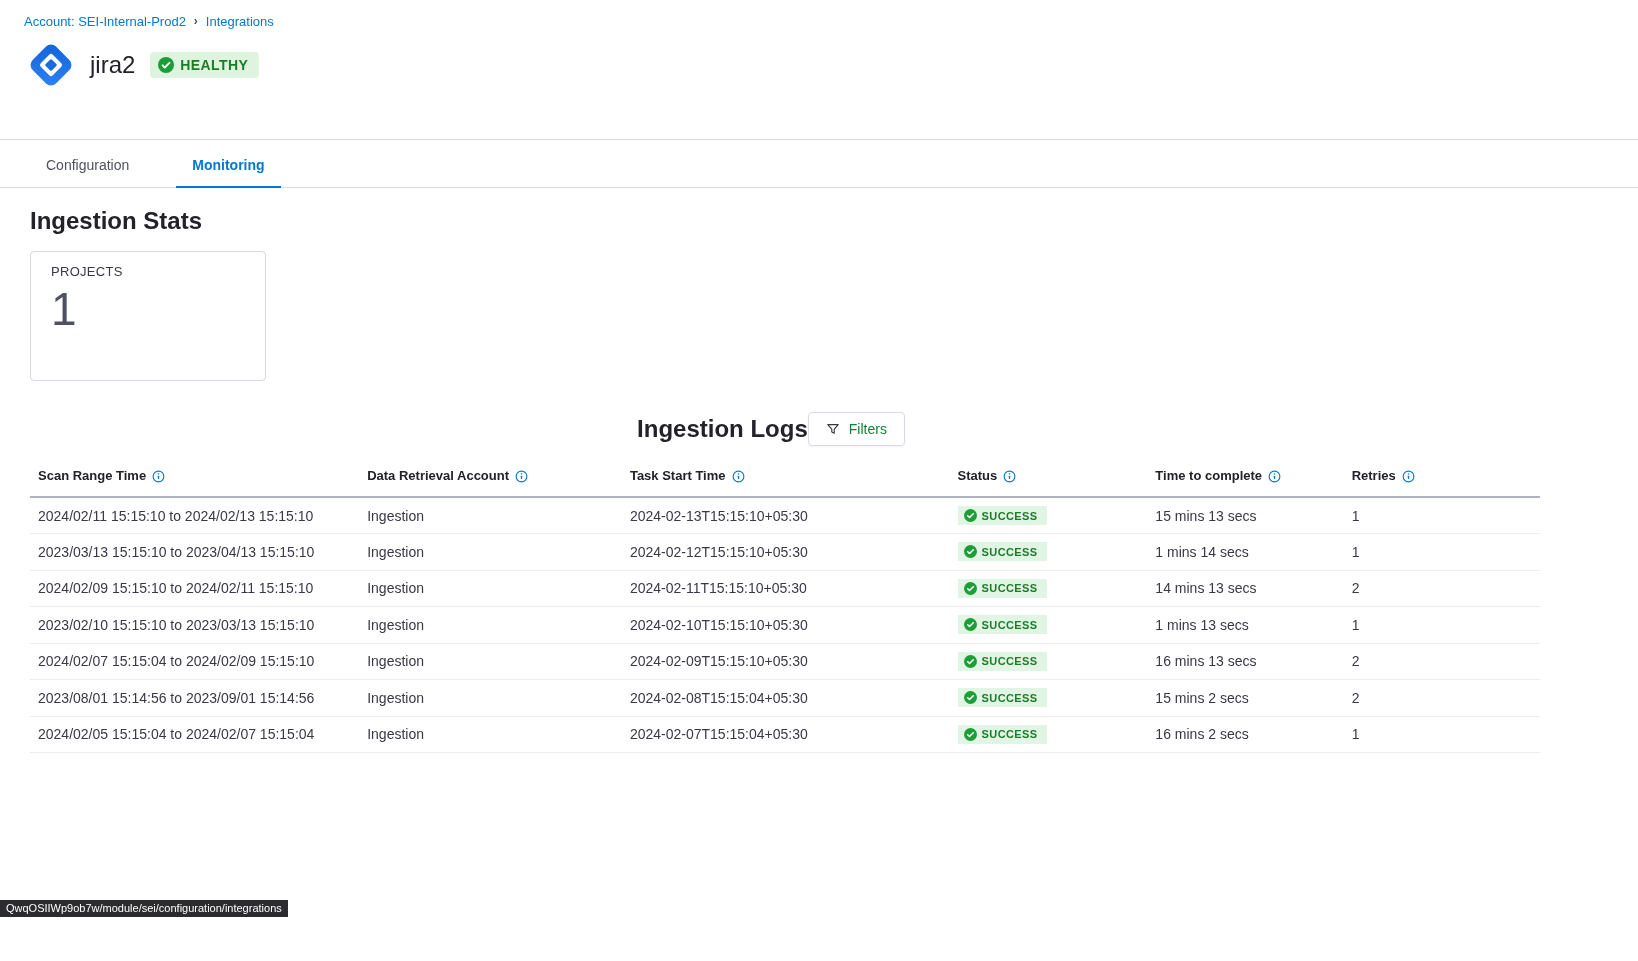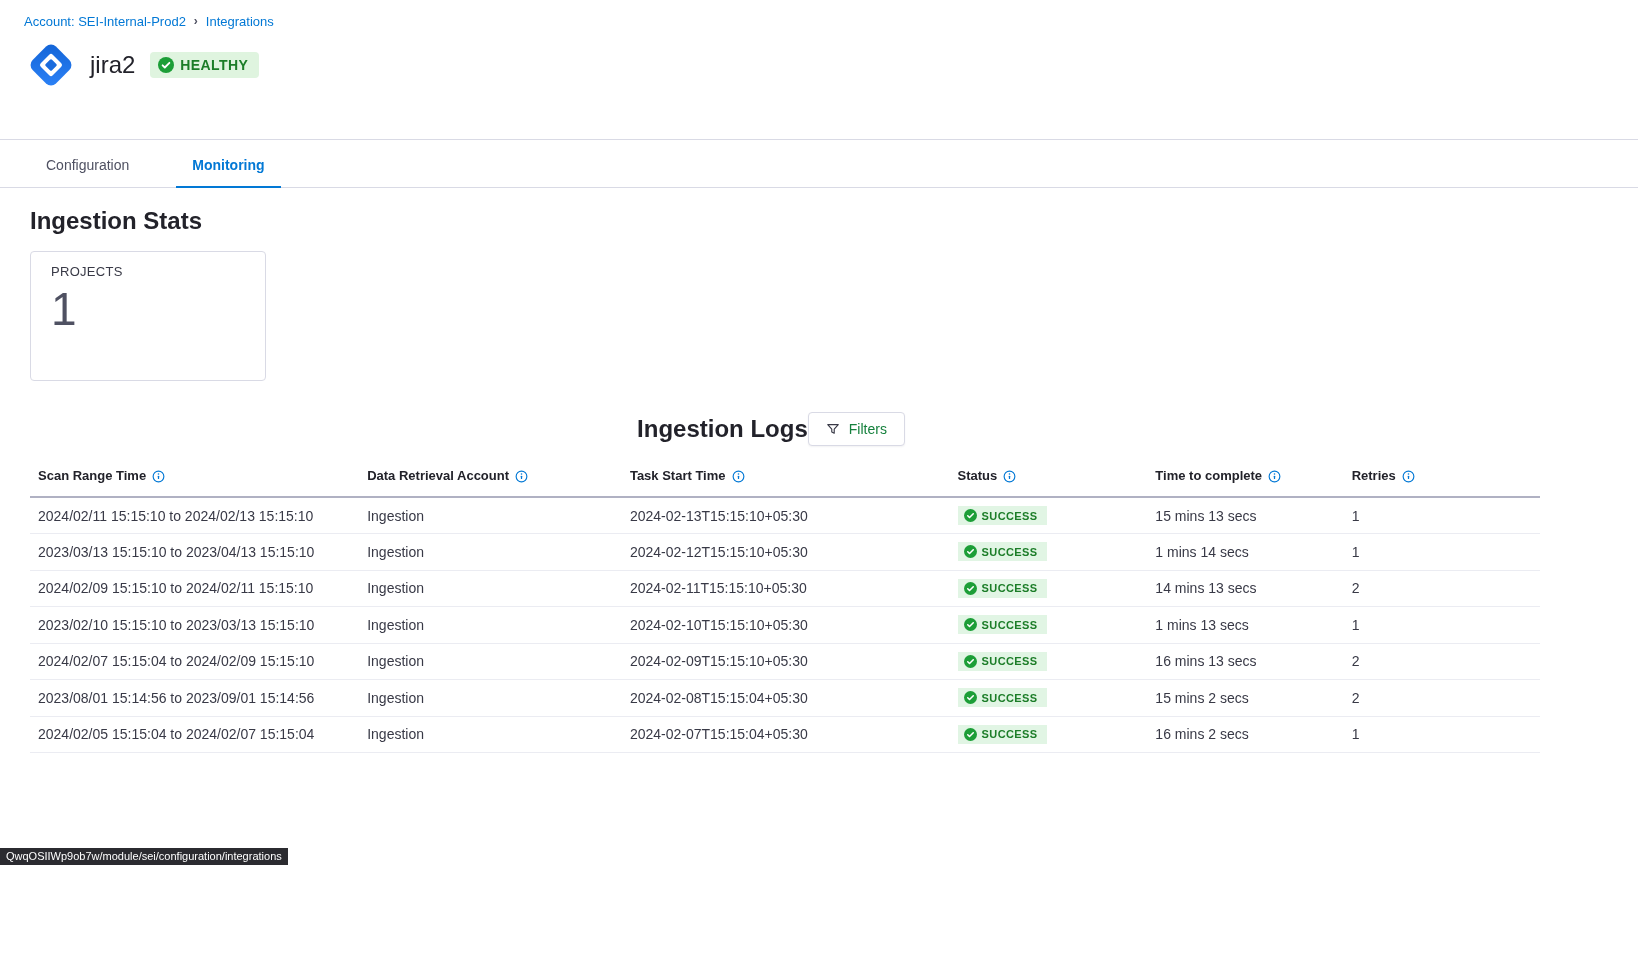--- a/index.html
+++ b/index.html
@@ -66,21 +66,21 @@
   }
   .info-icon { display:inline-block; width:13px; height:13px; cursor:pointer; }
   .status-badge {
     display:inline-flex; align-items:center; gap:5px;
     background:#e1f5e4; color:#1c7d28;
     font-size:11px; font-weight:700; letter-spacing:.4px;
     border-radius:0; padding:3px 9px 3px 6px;
   }
 
   .link-preview {
-    position:absolute; left:0; top:848px;
+    position:absolute; left:0; top:900px;
     background:#2b2b30; color:#fff;
     font-size:11px; padding:2px 6px 3px; white-space:nowrap;
   }
 </style>
 </head>
 <body>
 
 <header class="app-header">
   <nav class="breadcrumb">
     <a href="#">Account: SEI-Internal-Prod2</a>

